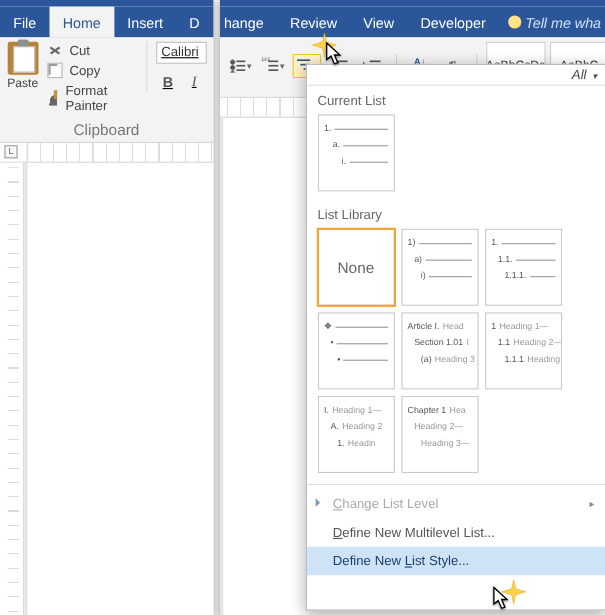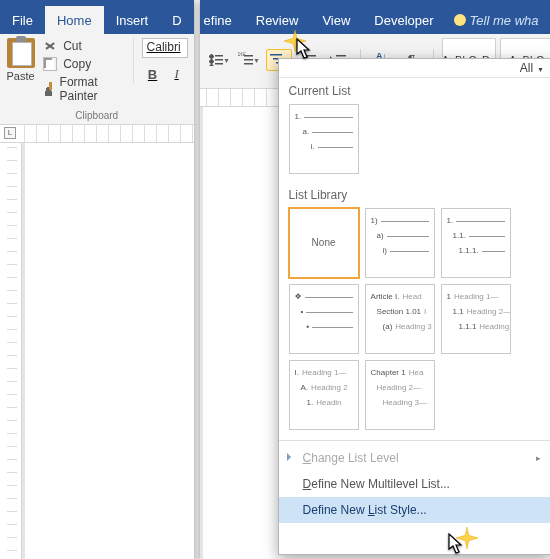--- a/index.html
+++ b/index.html
@@ -22,21 +22,21 @@
   .paste-ico::before { content:""; position:absolute; left:5px; top:4px; width:18px; height:22px; background:#fff; border:1px solid #b4b4b4; }
   .paste-ico::after { content:""; position:absolute; left:9px; top:-2px; width:10px; height:6px; background:#8f8f8f; border-radius:2px 2px 0 0; }
   .clip-side { display: flex; flex-direction: column; gap: 2px; font-size: 12px; color: #444; }
   .clip-side .item { display: flex; align-items: center; gap: 6px; padding: 1px 2px; }
   .scissors, .copyico, .brush { width: 14px; height: 14px; display:inline-block; }
   .scissors { position: relative; }
   .scissors::before, .scissors::after { content:""; position:absolute; width:10px; height:1.5px; background:#666; top:6px; left:2px; }
   .scissors::before { transform: rotate(35deg);} .scissors::after { transform: rotate(-35deg);}
   .copyico { background: linear-gradient(#fff,#fff) 2px 2px/8px 10px no-repeat, linear-gradient(#999,#999) 0 0/8px 10px no-repeat; border:1px solid #bbb; }
   .brush { background: linear-gradient(#c98b3f,#c98b3f) 6px 0/3px 8px no-repeat, radial-gradient(ellipse at 50% 95%, #666 0 45%, transparent 46%);}
-  .group-label { text-align: center; font-size: 10px; color: #777; padding: 6px 0 3px; }
+  .group-label { text-align: center; font-size: 14px; color: #777; padding: 6px 0 3px; }
   .font-box { display:flex; align-items:center; gap:4px; }
   .font-name { width: 46px; height: 20px; border:1px solid #c0c0c0; background:#fff; font-size:12px; padding:1px 4px; color:#333; overflow:hidden; }
   .btn-sm { width: 22px; height: 20px; border:1px solid transparent; display:flex; align-items:center; justify-content:center; font-size:13px; color:#555; }
   .ruler { height: 18px; background: #fff; border-bottom:1px solid #d6d6d6; position:relative; }
   .ruler .tab-stop { position:absolute; left:4px; top:2px; width:12px; height:12px; border:1px solid #999; font-size:8px; text-align:center; line-height:10px; color:#666; background:#f7f7f7;}
   .ruler-ticks { position:absolute; left:24px; right:0; top:0; height:100%; background:
     repeating-linear-gradient(90deg, #bcbcbc 0 1px, transparent 1px 12px);
     opacity:.5;
   }
   .docarea { flex:1; display:flex; background:#eaeaea; }
@@ -71,29 +71,29 @@
   .indent-dec::before { content:""; position:absolute; left:-2px; top:2px; border:4px solid transparent; border-right-color:#2b579a;}
   .indent-inc::before { content:""; position:absolute; left:-2px; top:2px; border:4px solid transparent; border-left-color:#2b579a;}
   .sortaz { font-size:9px; color:#2b579a; font-weight:bold; line-height:8px; }
   .pilcrow { font-size:14px; color:#555; }
   .styles-prev { margin-left:auto; display:flex; gap:4px;}
   .style-box { width:54px; height:44px; border:1px solid #d0d0d0; background:#fff; font-size:11px; display:flex; flex-direction:column; align-items:center; justify-content:center; color:#333;}
   .dd-arrow { font-size:8px; color:#666; padding-left:2px;}
   
   .gallery { position:absolute; top:58px; left:78px; right:8px; bottom:4px; background:#fff; border:1px solid #b6b6b6; box-shadow:0 4px 14px rgba(0,0,0,.35); display:flex; flex-direction:column; font-size:12px; color:#444; }
   .g-topbar { display:flex; justify-content:flex-end; padding:2px 8px; border-bottom:1px solid #e3e3e3;}
-  .g-topbar span { color:#444; }
+  .g-topbar span { color:#444;font-style:italic; }
   .g-section { padding:6px 10px 2px; color:#666; font-size:12px; }
   .g-grid { display:flex; flex-wrap:wrap; gap:6px; padding:4px 10px 8px; }
   .thumb { width:70px; height:70px; border:1px solid #c9c9c9; background:#fff; padding:6px 5px; font-size:8px; color:#555; line-height:12px; overflow:hidden; cursor:pointer; position:relative;}
   .thumb.selected { outline:2px solid #f1a33c; outline-offset:-1px;}
   .thumb .row { display:flex; align-items:center; gap:3px; margin-bottom:3px;}
   .thumb .ln { height:1px; background:#999; flex:1;}
   .thumb .lbl { white-space:nowrap; }
-  .thumb.none { display:flex; align-items:center; justify-content:center; font-size:10px; color:#666;}
+  .thumb.none { display:flex; align-items:center; justify-content:center; font-size:14px; color:#666;}
   .g-divider { height:1px; background:#e0e0e0; margin:2px 0;}
   .g-menu { padding:2px 0;}
   .g-menuitem { padding:6px 14px 6px 24px; position:relative; cursor:pointer; color:#555;}
   .g-menuitem.disabled { color:#aaa; }
   .g-menuitem.hover { background:#cfe3f7; color:#1a3e6e;}
   .g-menuitem .arrow { position:absolute; right:10px; top:8px; font-size:9px; color:#888;}
   .g-menuitem .mico { position:absolute; left:10px; top:6px; width:14px; height:14px; opacity:.6;}
   .underline-letter { text-decoration: underline; }
   
   .cursor { position:absolute; width:16px; height:22px; pointer-events:none; z-index:50;}
@@ -157,21 +157,21 @@
       <div class="vruler">
           <div class="vruler-ticks"></div>
         </div>
       <div class="page-edge"></div>
     </div>
   </div>
 
   <div class="panel panel-right">
     <div class="titlebar"></div>
     <div class="tabs">
-      <div class="tab" style="padding-left:4px">efine</div>
+      <div class="tab" style="padding-left:4px">hange</div>
       <div class="tab">Review</div>
       <div class="tab">View</div>
       <div class="tab">Developer</div>
       <div class="tell-me">
           <span class="bulb"></span>
           <span>Tell me wha</span>
         </div>
     </div>
     <div class="ribbon ribbon-right">
       <div class="para-row">

